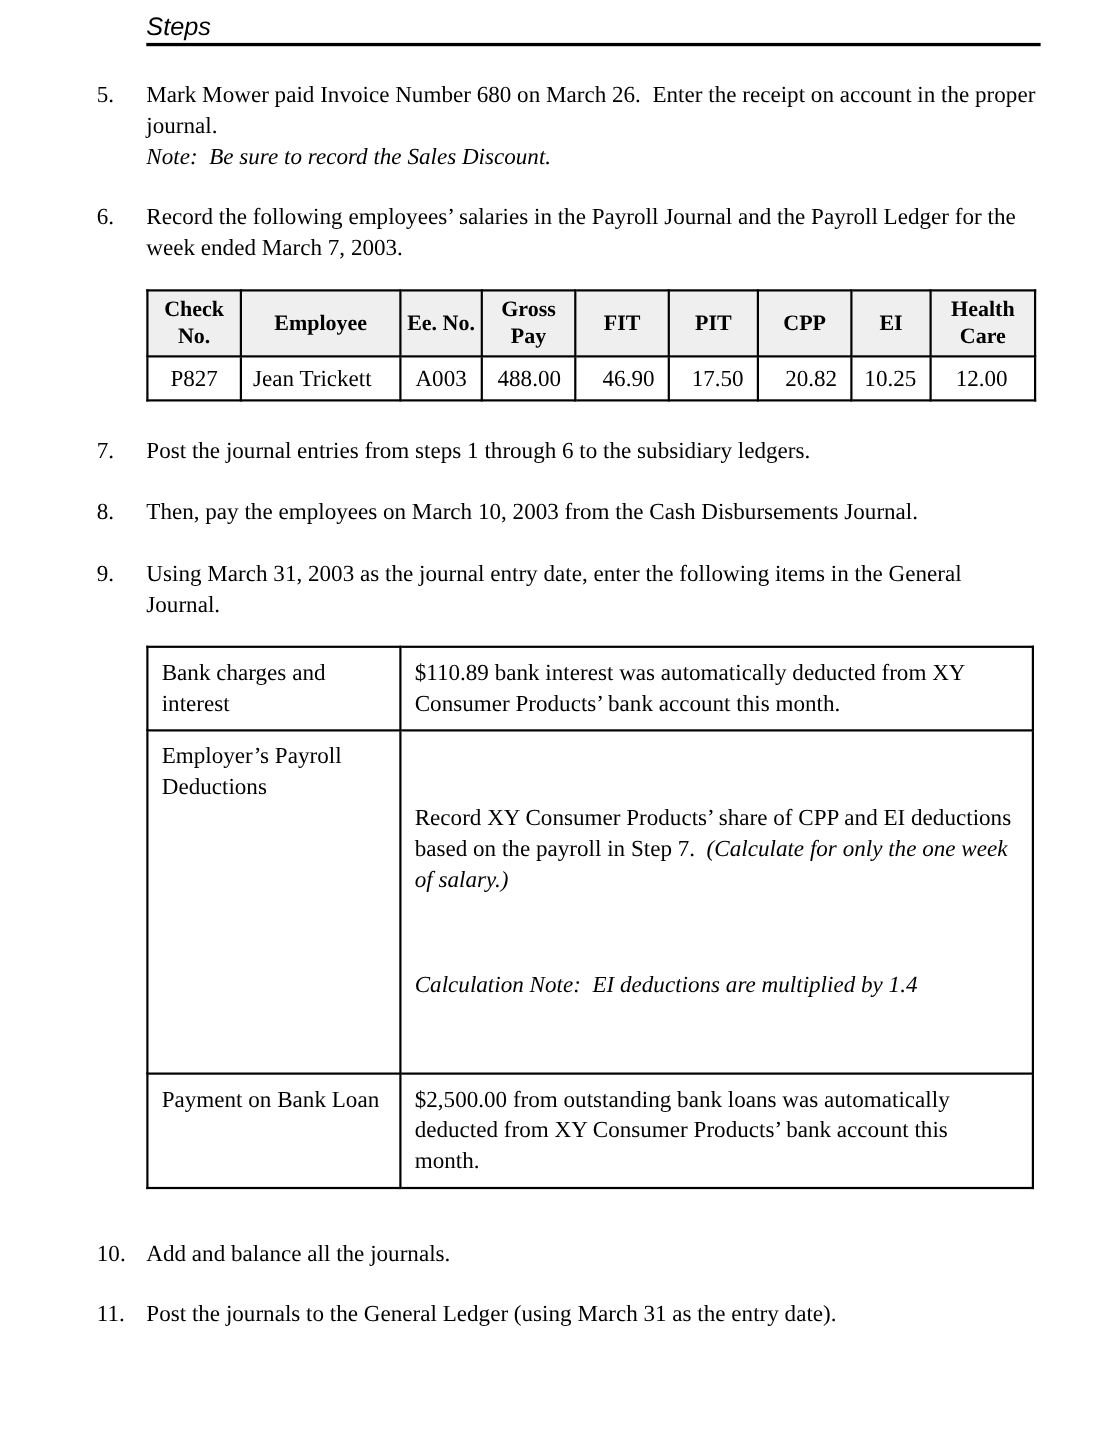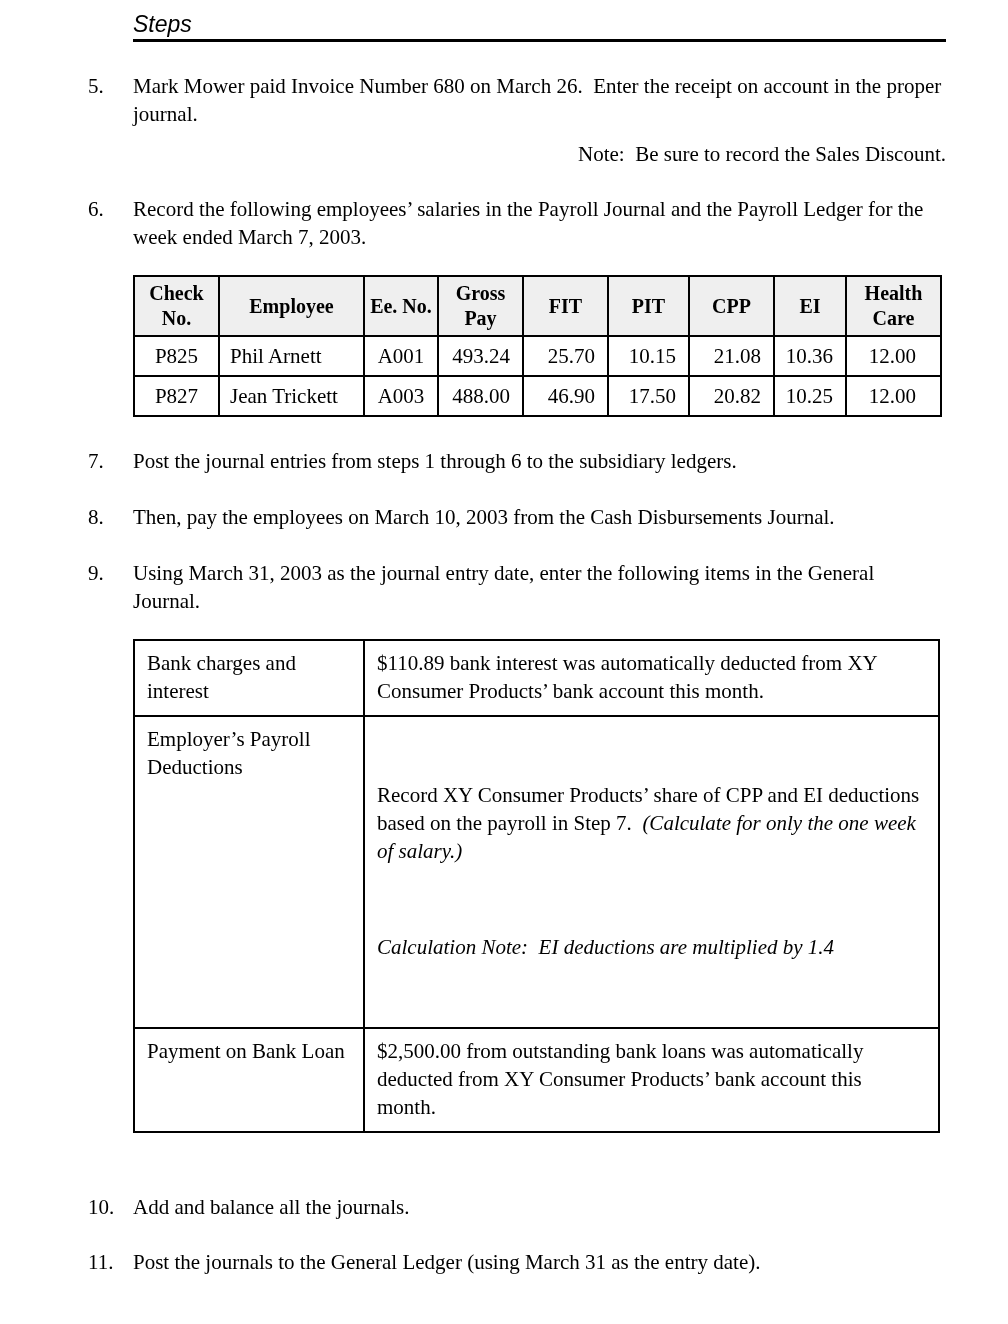--- a/index.html
+++ b/index.html
@@ -28,28 +28,28 @@
     font-style: italic;
     font-weight: normal;
     font-size: 23px;
     line-height: 24px;
   }
   
   .step { display: flex; }
   .step-num { width: 45px; flex-shrink: 0; white-space: pre-wrap; }
   .step-body { width: 813px; }
   .step-text { white-space: pre-wrap; }
-  .note { margin-top: 12px; white-space: pre-wrap; text-align: right; }
+  .note { font-style: italic; margin-top: 0; white-space: pre-wrap; }
 
   .mt-step5  { margin-top: 30px; }
   .mt-step6  { margin-top: 27px; }
   .mt-step7  { margin-top: 30px; }
   .mt-step8  { margin-top: 28px; }
   .mt-step9  { margin-top: 28px; }
-  .mt-step10 { margin-top: 60px; }
+  .mt-step10 { margin-top: 44px; }
   .mt-step11 { margin-top: 27px; }
 
   
   .payroll-table {
     border-collapse: collapse;
     table-layout: fixed;
     width: 807px;
     margin: 24px 0 0 45px;
   }
   .payroll-table th, .payroll-table td {
@@ -149,31 +149,20 @@
         <th>Gross Pay</th>
         <th>FIT</th>
         <th>PIT</th>
         <th>CPP</th>
         <th>EI</th>
         <th>Health Care</th>
       </tr>
     </thead>
     <tbody>
       <tr>
-        <td>P825</td>
-        <td>Phil Arnett</td>
-        <td>A001</td>
-        <td>493.24</td>
-        <td>25.70</td>
-        <td>10.15</td>
-        <td>21.08</td>
-        <td>10.36</td>
-        <td>12.00</td>
-      </tr>
-      <tr>
         <td>P827</td>
         <td>Jean Trickett</td>
         <td>A003</td>
         <td>488.00</td>
         <td>46.90</td>
         <td>17.50</td>
         <td>20.82</td>
         <td>10.25</td>
         <td>12.00</td>
       </tr>

